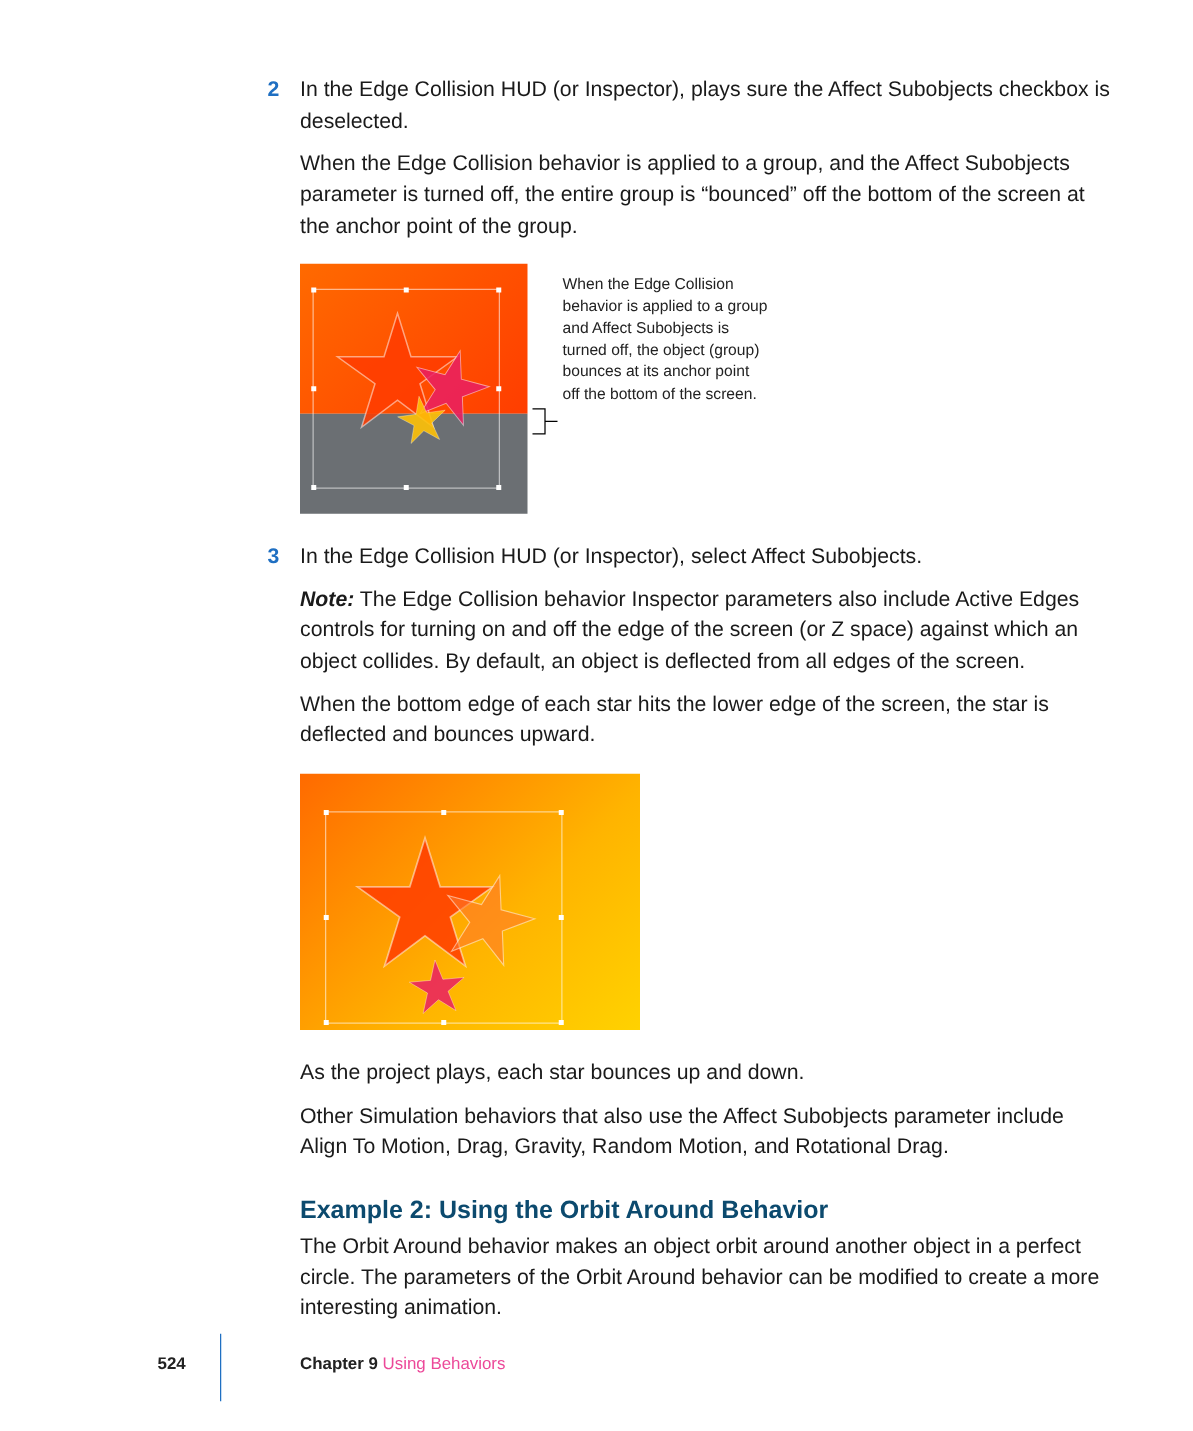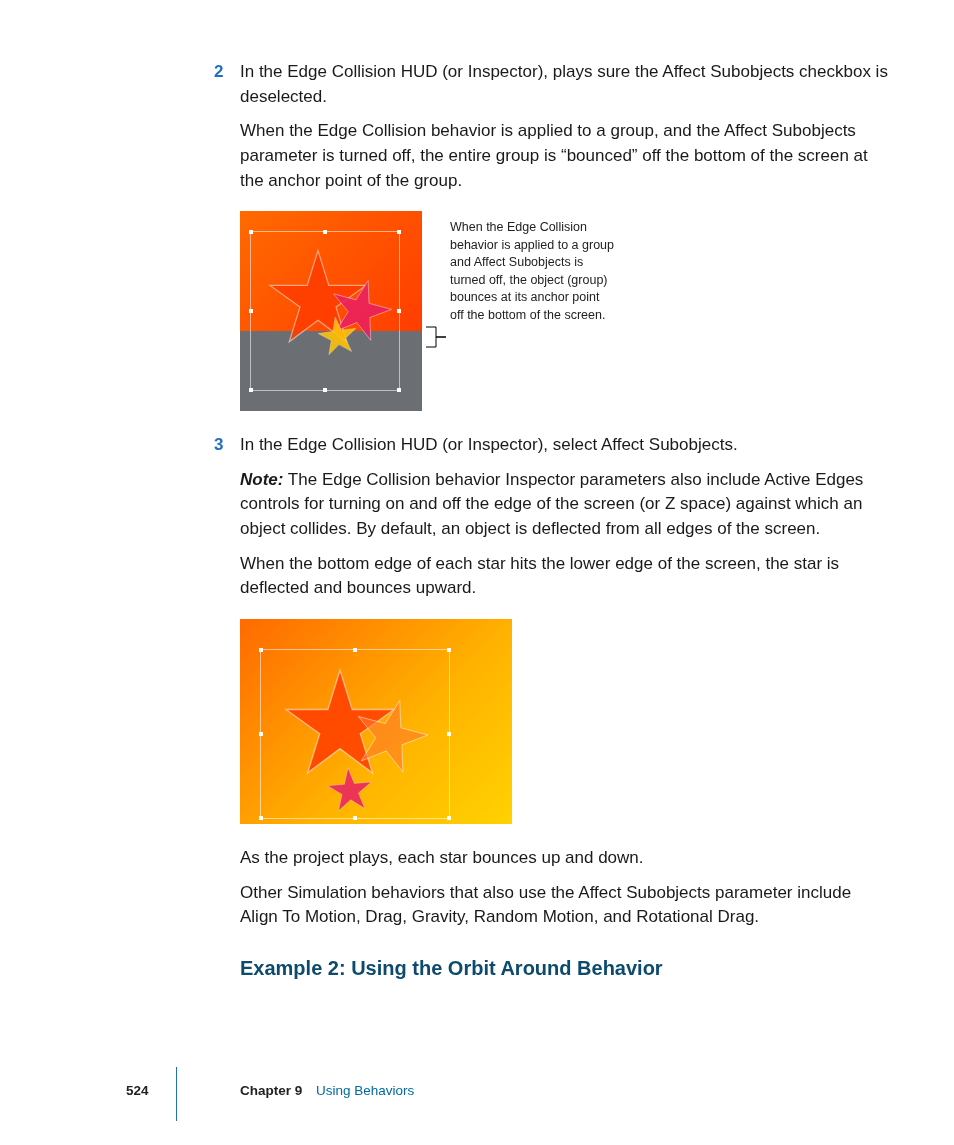--- a/index.html
+++ b/index.html
@@ -139,22 +139,21 @@
   }
   .chapter {
     position: absolute;
     left: 240px;
     bottom: -6px;
     font-weight: 700;
     font-size: 13.5px;
   }
   .chapter-title {
     font-weight: 400;
-    color: #0369a1;
-    margin-left: 10px;
+    color: #ec4899;
   }
 </style>
 </head>
 <body>
 
 <div class="page">
   <div class="content">
 
     <div class="step">
       <div class="step-num">2</div>
@@ -227,20 +226,21 @@
         <div class="handle" style="left:0;top:100%;"></div>
         <div class="handle" style="left:50%;top:100%;"></div>
         <div class="handle" style="left:100%;top:100%;"></div>
       </div>
     </div>
 
     <p class="para">As the project plays, each star bounces up and down.</p>
     <p class="para">Other Simulation behaviors that also use the Affect Subobjects parameter include Align To Motion, Drag, Gravity, Random Motion, and Rotational Drag.</p>
 
     <div class="h2">Example 2: Using the Orbit Around Behavior</div>
+    <p class="para">The Orbit Around behavior makes an object orbit around another object in a perfect circle. The parameters of the Orbit Around behavior can be modified to create a more interesting animation.</p>
 
   </div>
 
   <div class="footer">
     <div class="footer-bar"></div>
     <div class="page-num">524</div>
     <div class="chapter">
       <span>Chapter 9</span>
       <span class="chapter-title">Using Behaviors</span>
     </div>

